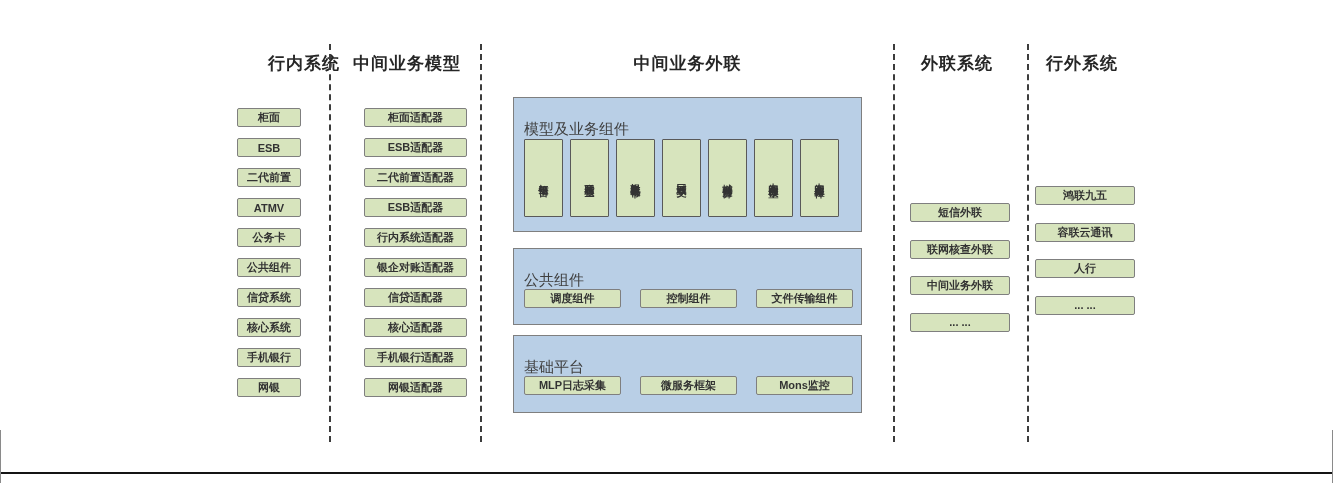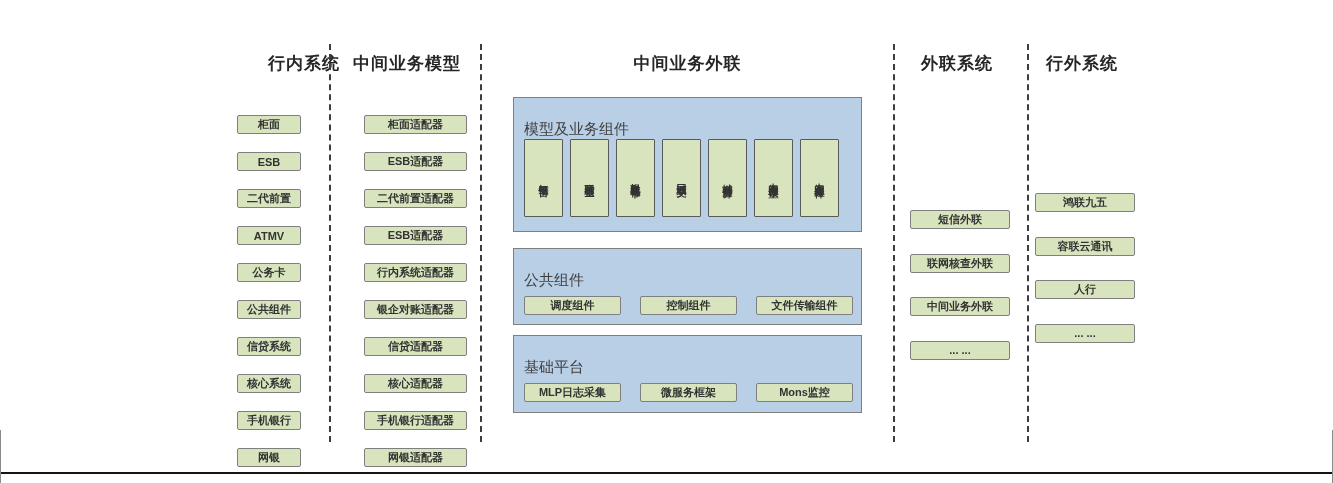--- a/index.html
+++ b/index.html
@@ -8,21 +8,21 @@
 
   .col-header { position:absolute; top:52px; text-align:center; font-size:17px; font-weight:bold; color:#262626; letter-spacing:1px; }
 
   .vsep { position:absolute; top:44px; height:398px; width:0; border-left:2px dashed #3c3c3c; }
 
   .stack { position:absolute; display:flex; flex-direction:column; gap:11px; }
   .stack.wide-gap { gap:17.5px; }
 
   .gbox { background:#d7e4bd; border:1px solid #7f7f7f; border-radius:2px;
           height:19px; width:100%; display:flex; align-items:center; justify-content:center;
-          font-size:11px; font-weight:bold; color:#333333; white-space:nowrap;margin-top:7px; }
+          font-size:11px; font-weight:bold; color:#333333; white-space:nowrap; }
 
   .panel { position:absolute; left:513px; width:349px; background:#b9cfe6; border:1.5px solid #7f7f7f; }
   .panel-title { position:absolute; left:10px; top:22px; font-size:15px; color:#3f3f3f; }
 
   .vrow { position:absolute; left:10px; top:41px; display:flex; gap:7px; }
   .vbox { width:39px; height:78px; background:#d7e4bd; border:1.5px solid #595959; border-radius:1px;
           display:flex; align-items:center; justify-content:center;
           writing-mode:vertical-rl; text-orientation:upright;
           font-size:10px; font-weight:bold; color:#333333; letter-spacing:1px; line-height:1.1; }
 

